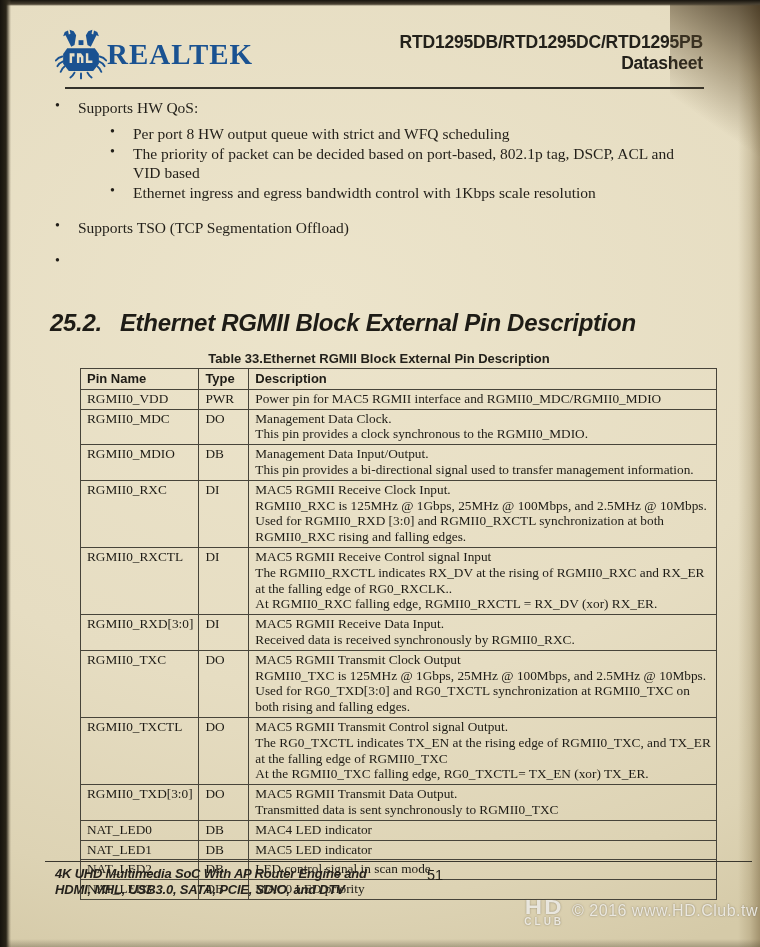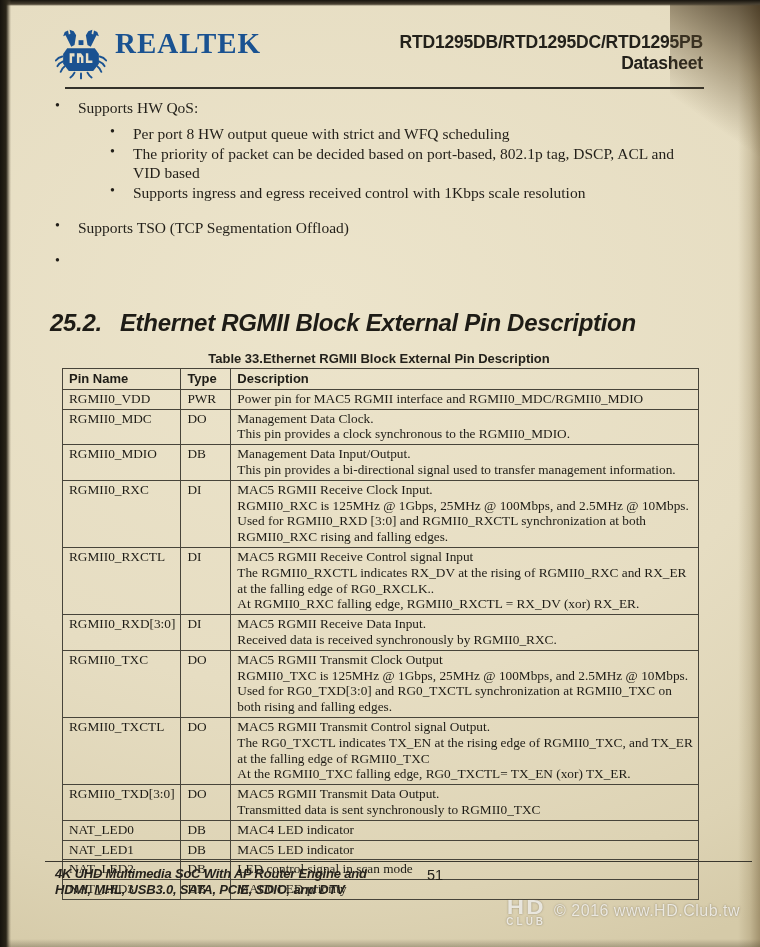--- a/index.html
+++ b/index.html
@@ -19,21 +19,21 @@
     background:linear-gradient(to left,rgba(120,100,62,.55) 0%,rgba(150,132,92,.30) 45%,transparent 100%);z-index:4;}
   .corner-tr{position:absolute;top:0;right:0;width:90px;height:170px;
     background:linear-gradient(215deg,rgba(58,44,24,.85) 0%,rgba(90,72,42,.45) 35%,transparent 68%);z-index:4;}
   .edge-bottom{position:absolute;bottom:0;left:0;width:760px;height:8px;
     background:linear-gradient(to top,rgba(80,70,50,.35),transparent);z-index:4;}
 
   .content{position:relative;z-index:2;padding:0 57px 0 55px;}
 
   
   .hdr{display:flex;justify-content:space-between;align-items:flex-start;padding-top:27px;height:57px;}
-  .brand{display:flex;gap:8px;}
+  .brand{display:flex;align-items:center;}
   .brand svg{width:52px;height:54px;display:block;}
   .brand-text{font-family:"Liberation Serif",serif;font-weight:bold;font-size:29px;
     letter-spacing:1px;color:#1a5291;transform:scaleY(1.05);}
   .doc-title{text-align:right;font-family:"Liberation Sans",sans-serif;font-weight:bold;
     font-size:17.5px;line-height:21px;color:#23211b;letter-spacing:-.2px;padding-top:5px;}
   .hdr-rule{margin:3px 0 0 10px;border-top:2px solid #33312a;width:639px;}
 
   
   .features{list-style:none;margin:9px 0 0 0;padding:0;font-size:15.5px;}
   .features li{display:flex;}
@@ -47,21 +47,21 @@
   .section-heading{margin:40px 0 0 -5px;font-family:"Liberation Sans",sans-serif;
     font-style:italic;font-weight:bold;font-size:24px;color:#1e1c16;letter-spacing:-.3px;}
   .section-heading .snum{margin-right:18px;}
 
   
   .table-caption{margin:14px 0 2px 0;text-align:center;font-family:"Liberation Sans",sans-serif;
     font-weight:bold;font-size:13px;color:#23211b;}
   .table-caption .cap-label{}
 
   
-  table.pin-table{margin-left:7px;border-collapse:collapse;width:637px;
+  table.pin-table{margin-left:25px;border-collapse:collapse;width:637px;
     font-size:13.3px;line-height:15.8px;color:#1e1c16;}
   table.pin-table th,table.pin-table td{border:1px solid #47443a;padding:1px 5px 2px 6px;
     vertical-align:top;text-align:left;}
   table.pin-table{border:1.5px solid #3c3930;}
   table.pin-table th{font-family:"Liberation Sans",sans-serif;font-weight:bold;font-size:13px;
     padding-top:2px;padding-bottom:2px;}
   col.c-pin{width:117px;} col.c-type{width:50px;} col.c-desc{width:470px;}
   td.t-type,th.t-type{text-align:center;}
 
   
@@ -71,21 +71,21 @@
   .footer-left{width:350px;font-family:"Liberation Sans",sans-serif;font-style:italic;
     font-weight:bold;font-size:13px;line-height:15.5px;color:#25221c;letter-spacing:-.2px;}
   .footer-page{width:60px;text-align:center;font-family:"Liberation Sans",sans-serif;
     font-size:14.5px;padding-top:1px;color:#23211b;}
   .footer-right{flex:1;text-align:right;font-family:"Liberation Sans",sans-serif;
     font-style:italic;font-weight:bold;font-size:13.5px;color:#25221c;padding-right:2px;}
   .footer-right .rev{margin-left:22px;}
   .footer-pad{height:50px;}
 
   
-  .watermark{position:absolute;right:20px;bottom:20px;display:flex;align-items:center;gap:8px;
+  .watermark{position:absolute;right:2px;bottom:20px;display:flex;align-items:center;gap:8px;
     color:rgba(240,238,231,.92);text-shadow:0 0 2px rgba(110,100,78,.75);z-index:7;}
   .wm-logo{text-align:center;font-family:"Liberation Sans",sans-serif;font-weight:bold;line-height:1;}
   .wm-hd{font-size:24px;letter-spacing:2px;transform:scaleY(.85);}
   .wm-club{font-size:10px;letter-spacing:3px;margin-top:-2px;}
   .wm-text{font-family:"Liberation Sans",sans-serif;font-size:16px;letter-spacing:.5px;}
 </style>
 </head>
 <body>
 
 <div class="page">
@@ -140,21 +140,21 @@
         <li class="lv2">
           <span class="bullet">•</span>
           <span class="ftext">Per port 8 HW output queue with strict and WFQ scheduling</span>
         </li>
         <li class="lv2">
           <span class="bullet">•</span>
           <span class="ftext">The priority of packet can be decided based on port-based, 802.1p tag, DSCP, ACL and VID based</span>
         </li>
         <li class="lv2">
           <span class="bullet">•</span>
-          <span class="ftext">Supports ingress and egress received control with 1Kbps scale resolution</span>
+          <span class="ftext">Ethernet ingress and egress bandwidth control with 1Kbps scale resolution</span>
         </li>
         <li class="lv1 gap">
           <span class="bullet">•</span>
           <span class="ftext">Supports TSO (TCP Segmentation Offload)</span>
         </li>
         <li class="lv1 gap">
           <span class="bullet">•</span>
         </li>
       </ul>
 

